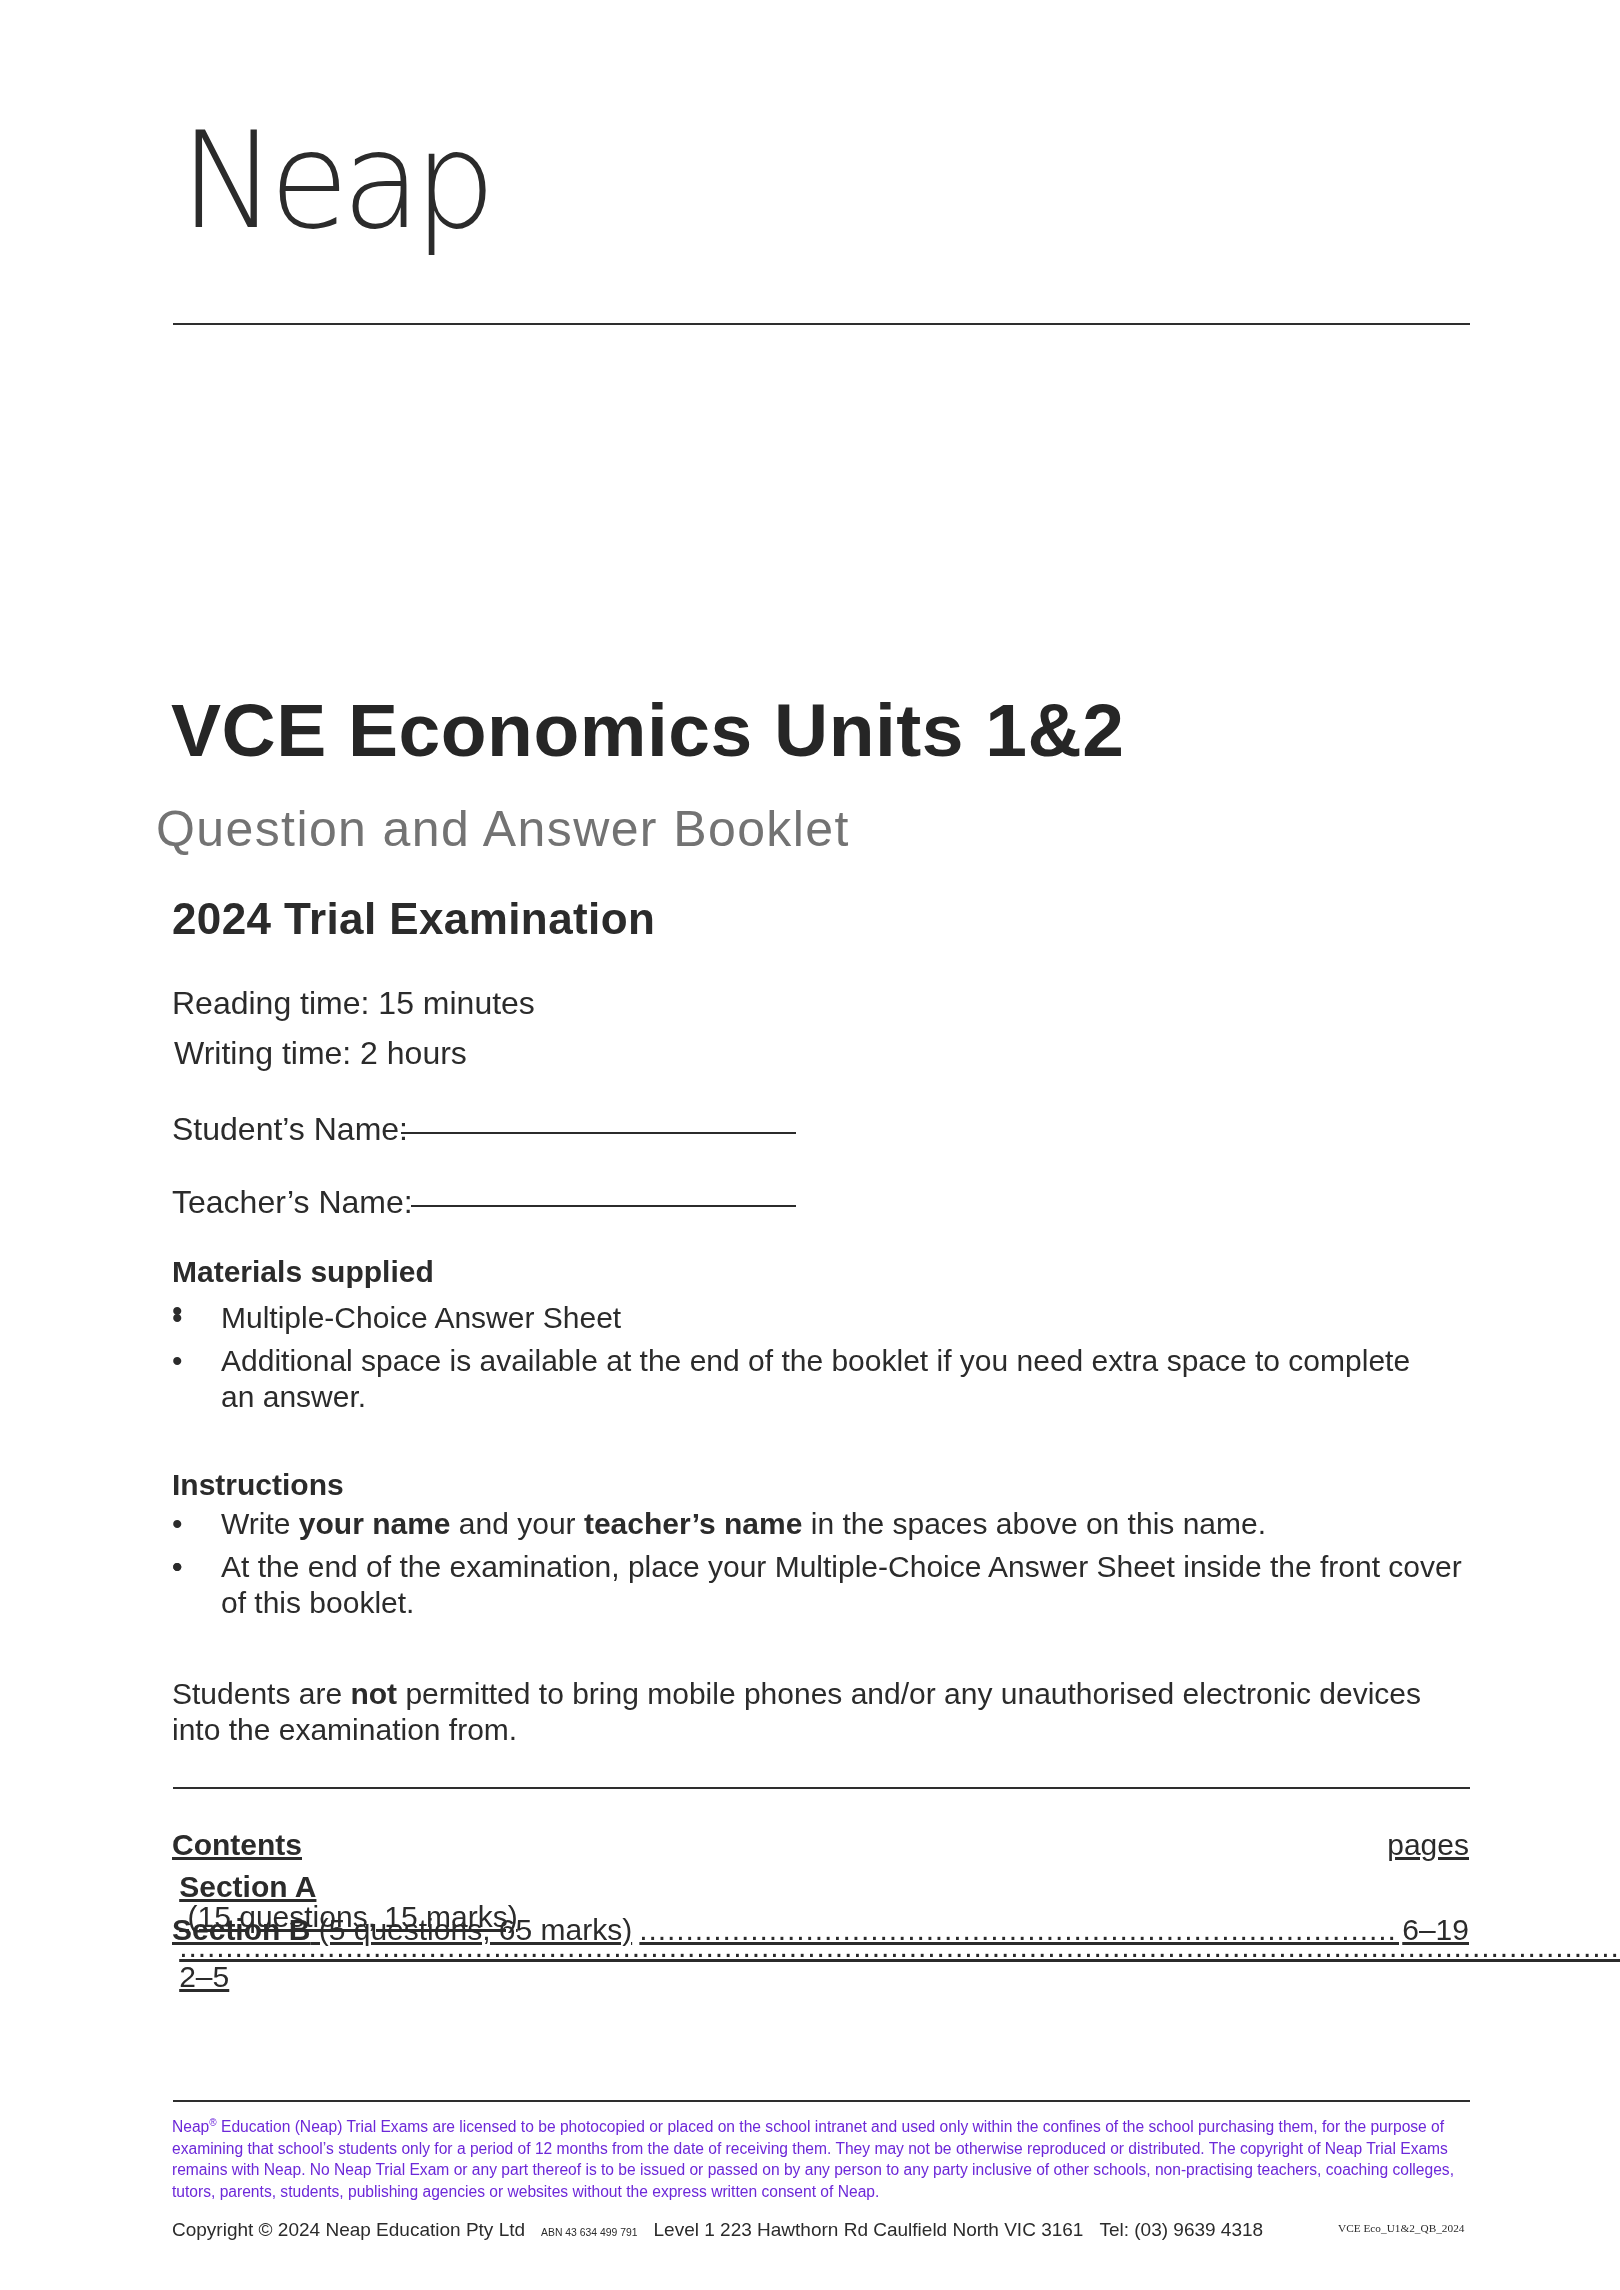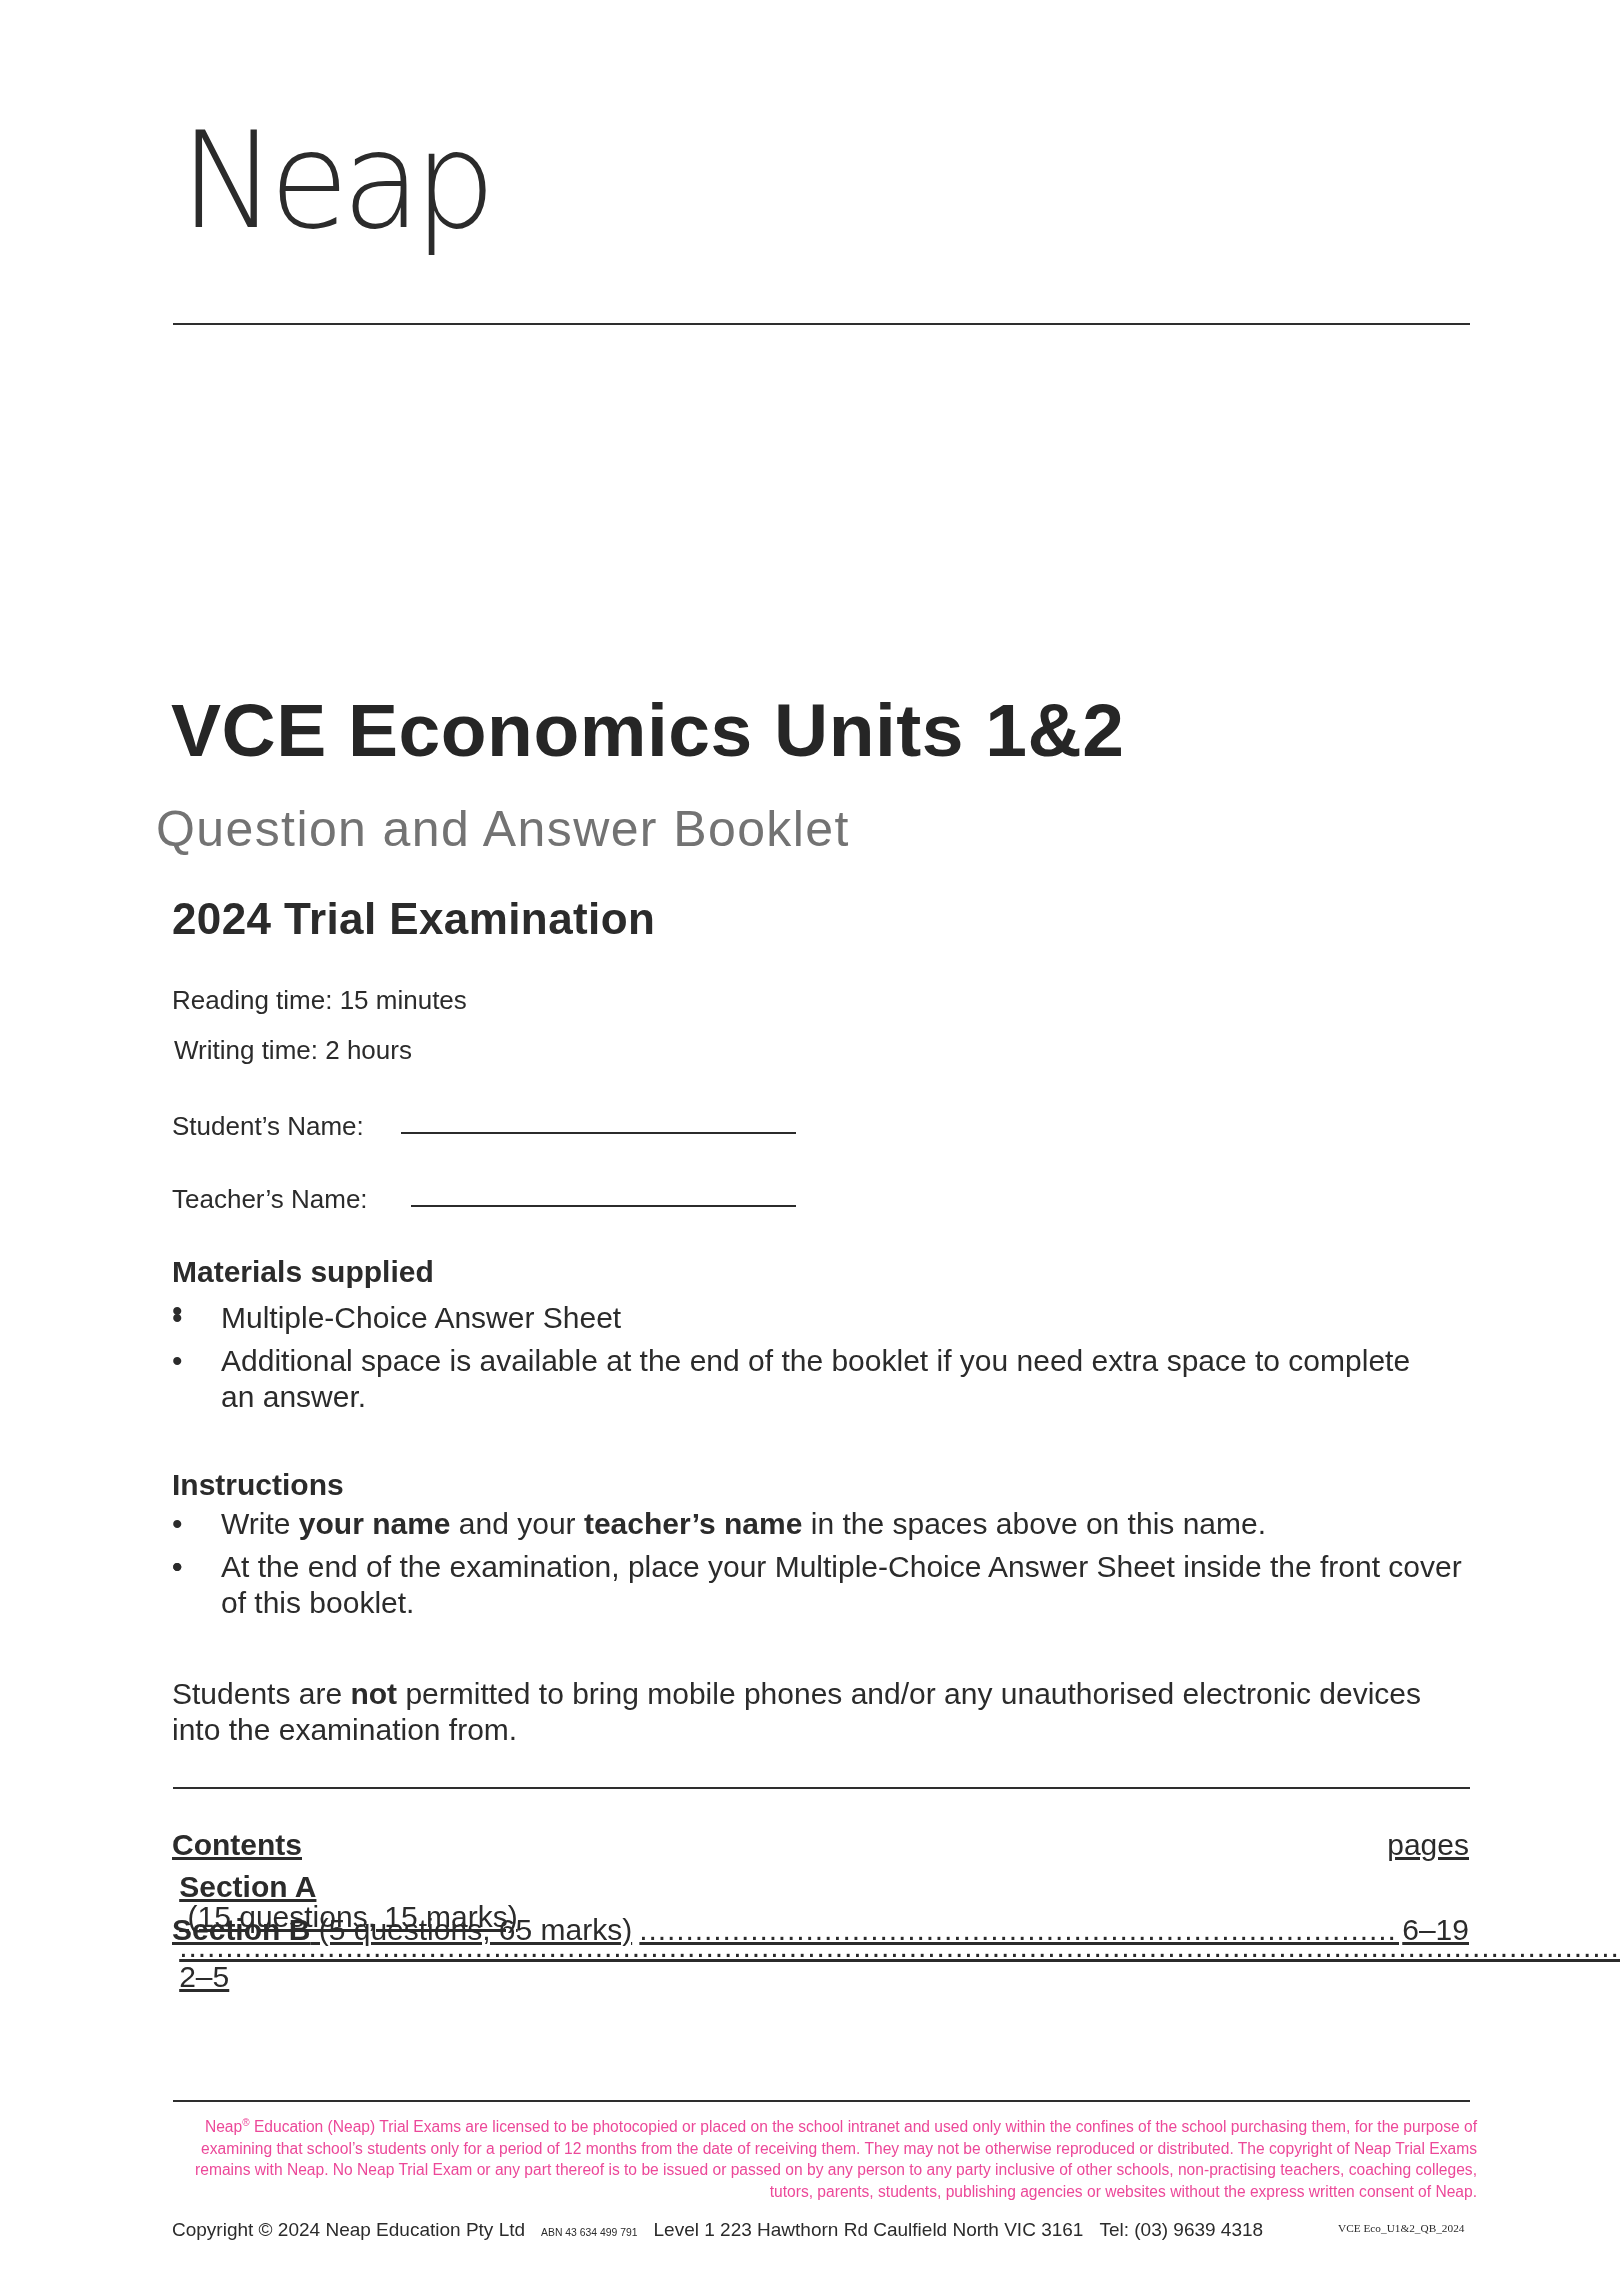--- a/index.html
+++ b/index.html
@@ -59,21 +59,21 @@
       left: 172px;
       top: 897px;
       font-size: 44px;
       font-weight: bold;
       line-height: 1;
       letter-spacing: 0.4px;
       color: #2b2b2b;
     }
 
     .body-text {
-      font-size: 26px;
+      font-size: 32px;
       line-height: 1;
       color: #2b2b2b;
     }
 
     .name-line {
       height: 1.8px;
       background: #2b2b2b;
     }
 
     .section-head {
@@ -124,22 +124,21 @@
     .toc-row .leader::after {
       content: "..............................................................................................................................................................................................................";
     }
 
     .legal {
       left: 172px;
       top: 2101px;
       width: 1305px;
       font-size: 15.6px;
       line-height: 21.6px;
-      color: #ec4899;
-      text-align: right;
+      color: #6d28d9;
     }
     .legal sup { font-size: 10px; }
 
     .copyright-line {
       left: 172px;
       top: 2220px;
       font-size: 19px;
       line-height: 1;
       color: #2b2b2b;
       white-space: nowrap;

